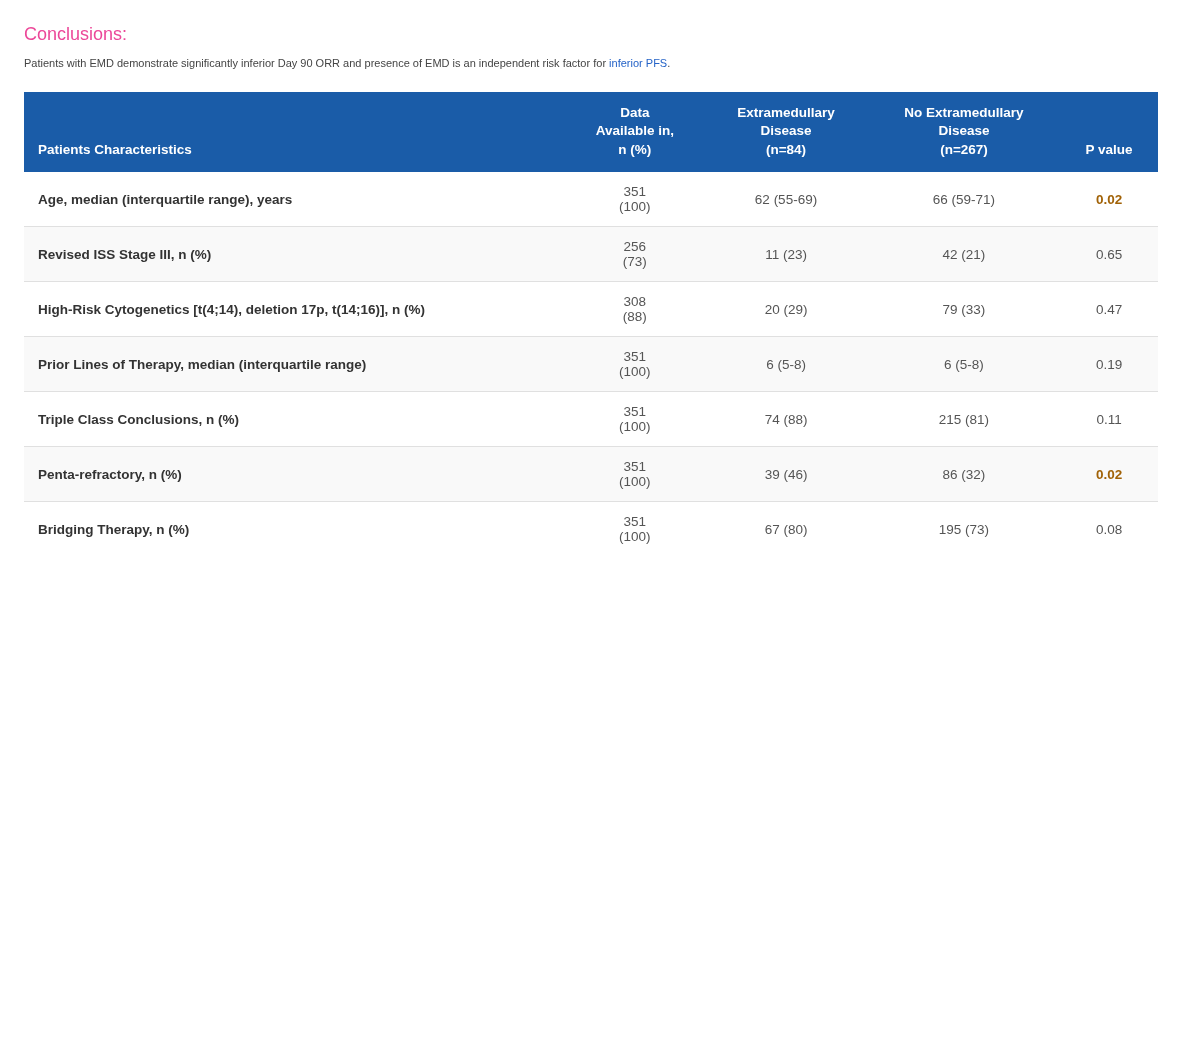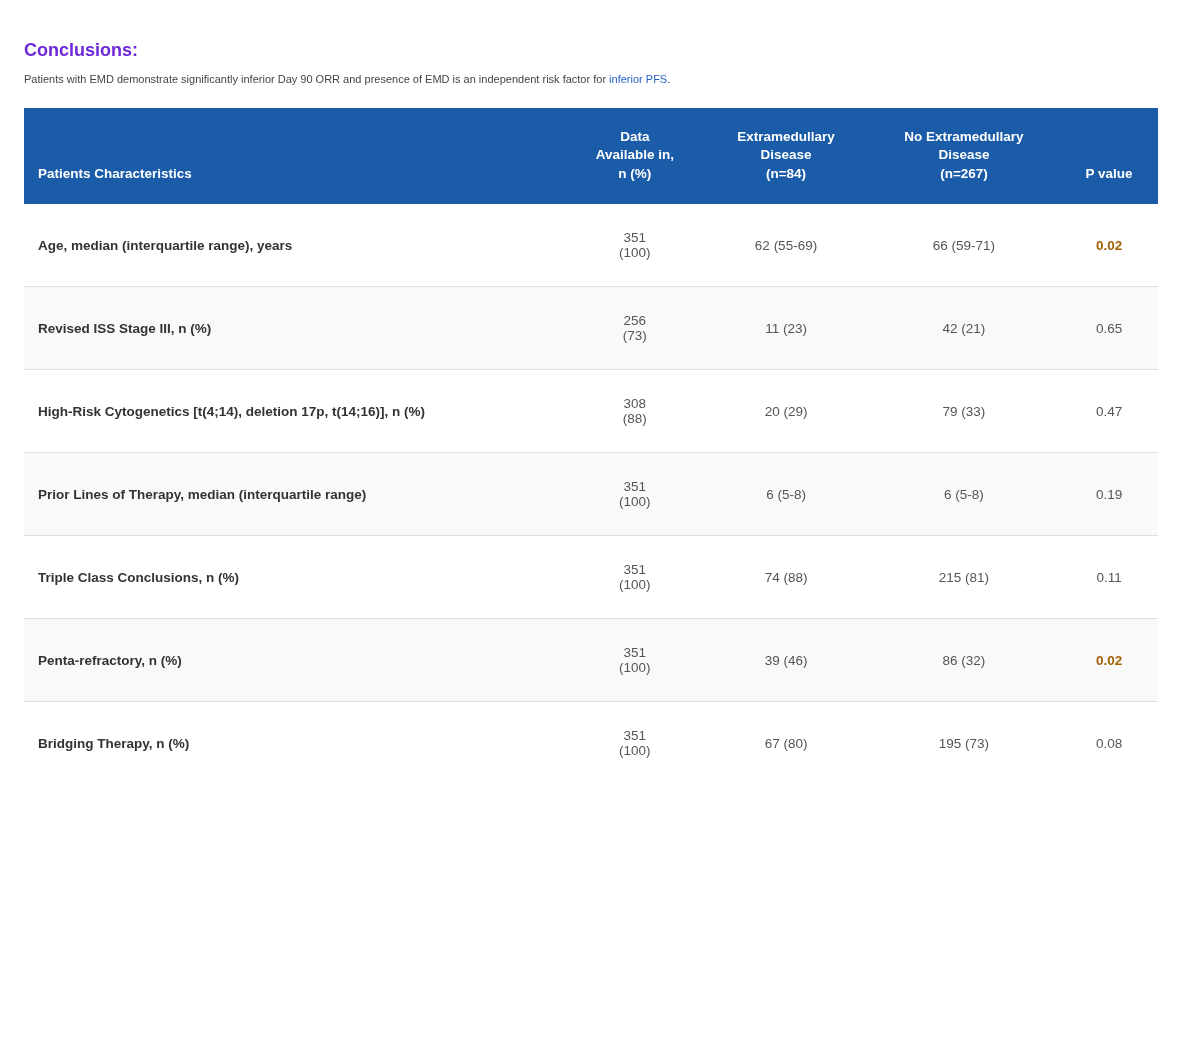--- a/index.html
+++ b/index.html
@@ -5,62 +5,61 @@
     * { box-sizing: border-box; margin: 0; padding: 0; }
     body {
       font-family: Arial, sans-serif;
       background: #fff;
       color: #333;
       padding: 24px;
       max-width: 1182px;
     }
     .conclusions-title {
       font-size: 18px;
-      font-weight: bold;
+      font-weight: normal;
       margin-bottom: 10px;
-      color: #6d28d9;
-      margin-top: 16px;
+      color: #ec4899;
     }
     .conclusions-text {
       font-size: 11px;
       color: #444;
       margin-bottom: 20px;
       line-height: 1.5;
     }
     .conclusions-text .highlight {
       color: #2563c7;
     }
     table {
       width: 100%;
       border-collapse: collapse;
       font-size: 13.5px;
     }
     thead tr {
       background-color: #1a5ca8;
       color: #fff;
     }
     thead th {
-      padding: 20px 14px;
+      padding: 12px 14px;
       text-align: center;
       vertical-align: bottom;
       font-weight: bold;
       line-height: 1.4;
     }
     thead th:first-child {
       text-align: left;
       vertical-align: bottom;
     }
     tbody tr {
       border-bottom: 1px solid #e0e0e0;
     }
     tbody tr:last-child {
       border-bottom: none;
     }
     tbody td {
-      padding: 26px 14px;
+      padding: 12px 14px;
       vertical-align: middle;
       text-align: center;
       color: #555;
     }
     tbody td:first-child {
       text-align: left;
       font-weight: bold;
       color: #333;
     }
     tbody td.p-bold {

